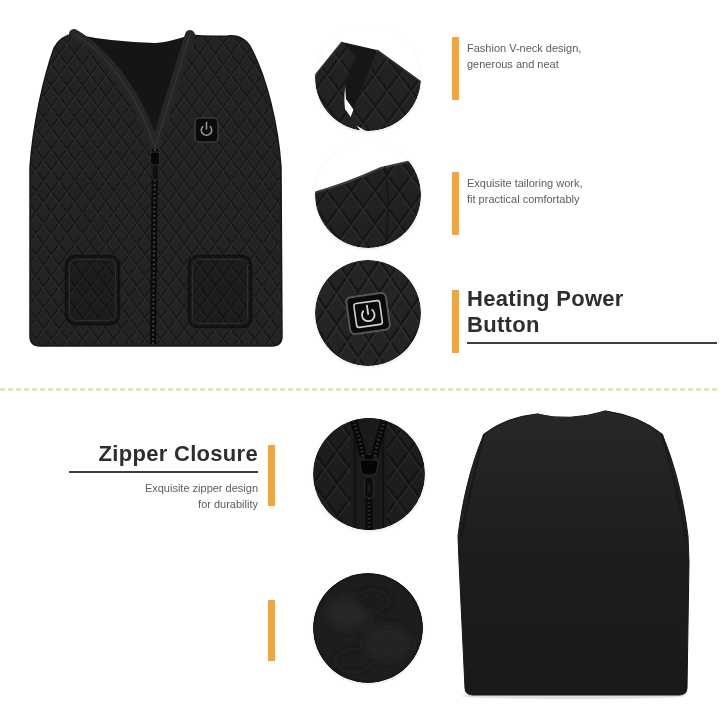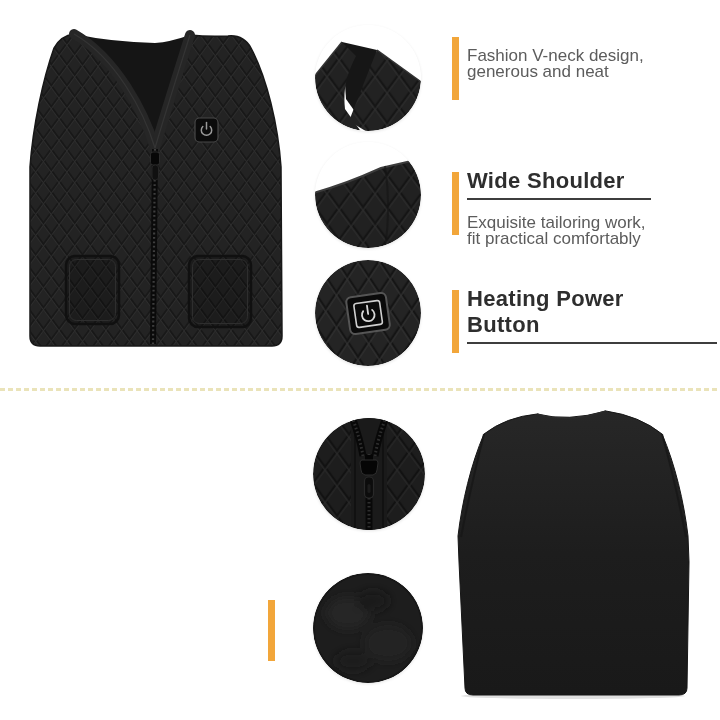--- a/index.html
+++ b/index.html
@@ -38,21 +38,21 @@
   .feature.bottom .accent-bar{right:-17px;top:4px;height:61px;}
   .f1{top:33px;} .f2{top:168px;} .f3{top:286px;text-decoration:underline;}
   .f4{top:441px;} .f5{top:596px;}
   .feature-title{
     display:inline-block;margin:0;font-size:22px;font-weight:600;letter-spacing:.3px;
     color:var(--heading);padding-bottom:4px;border-bottom:2px solid var(--underline);
   }
   .feature.top .feature-title{padding-right:26px;}
   .feature.bottom .feature-title{padding-left:30px;}
   .feature-desc{
-    margin:15px 0 0;font-size:17px;line-height:16px;color:var(--desc);white-space:pre-line;
+    margin:7px 0 0;font-size:11px;line-height:16px;color:var(--desc);white-space:pre-line;
   }
 </style>
 </head>
 <body>
 
 <div class="canvas">
 
   <svg class="photo front-vest" viewBox="0 0 272 332" xmlns="http://www.w3.org/2000/svg">
     <defs>
       <pattern id="qf" width="13" height="13" patternUnits="userSpaceOnUse" patternTransform="scale(0.85,1.15) rotate(45)">
@@ -170,31 +170,36 @@
     </svg>
   </div>
 
   <div class="feature top f1">
     <span class="accent-bar"></span>
     <p class="feature-desc">Fashion V-neck design,
 generous and neat</p>
   </div>
   <div class="feature top f2">
     <span class="accent-bar"></span>
-    <h2 class="feature-title">Wide Shoulder</h2>
     <p class="feature-desc">Exquisite tailoring work,
 fit practical comfortably</p>
   </div>
   <div class="feature top f3">
     <span class="accent-bar"></span>
     <h2 class="feature-title">Heating Power Button</h2>
   </div>
 
   <div class="divider"></div>
 
+  <div class="feature bottom f4">
+    <span class="accent-bar"></span>
+    <h2 class="feature-title">Zipper Closure</h2>
+    <p class="feature-desc">Exquisite zipper design
+for durability</p>
+  </div>
   <div class="feature bottom f5">
     <span class="accent-bar"></span>
   </div>
 
   <div class="circle c4">
     <svg width="112" height="112" viewBox="0 0 112 112" xmlns="http://www.w3.org/2000/svg">
       <defs>
         <pattern id="qc4" width="20" height="20" patternUnits="userSpaceOnUse" patternTransform="scale(0.85,1.15) rotate(45)">
           <rect width="20" height="20" fill="#1d1d1d"></rect>
           <path d="M0 0H20M0 20H20M0 0V20M20 0V20" stroke="#121212" stroke-width="2.4"></path>

